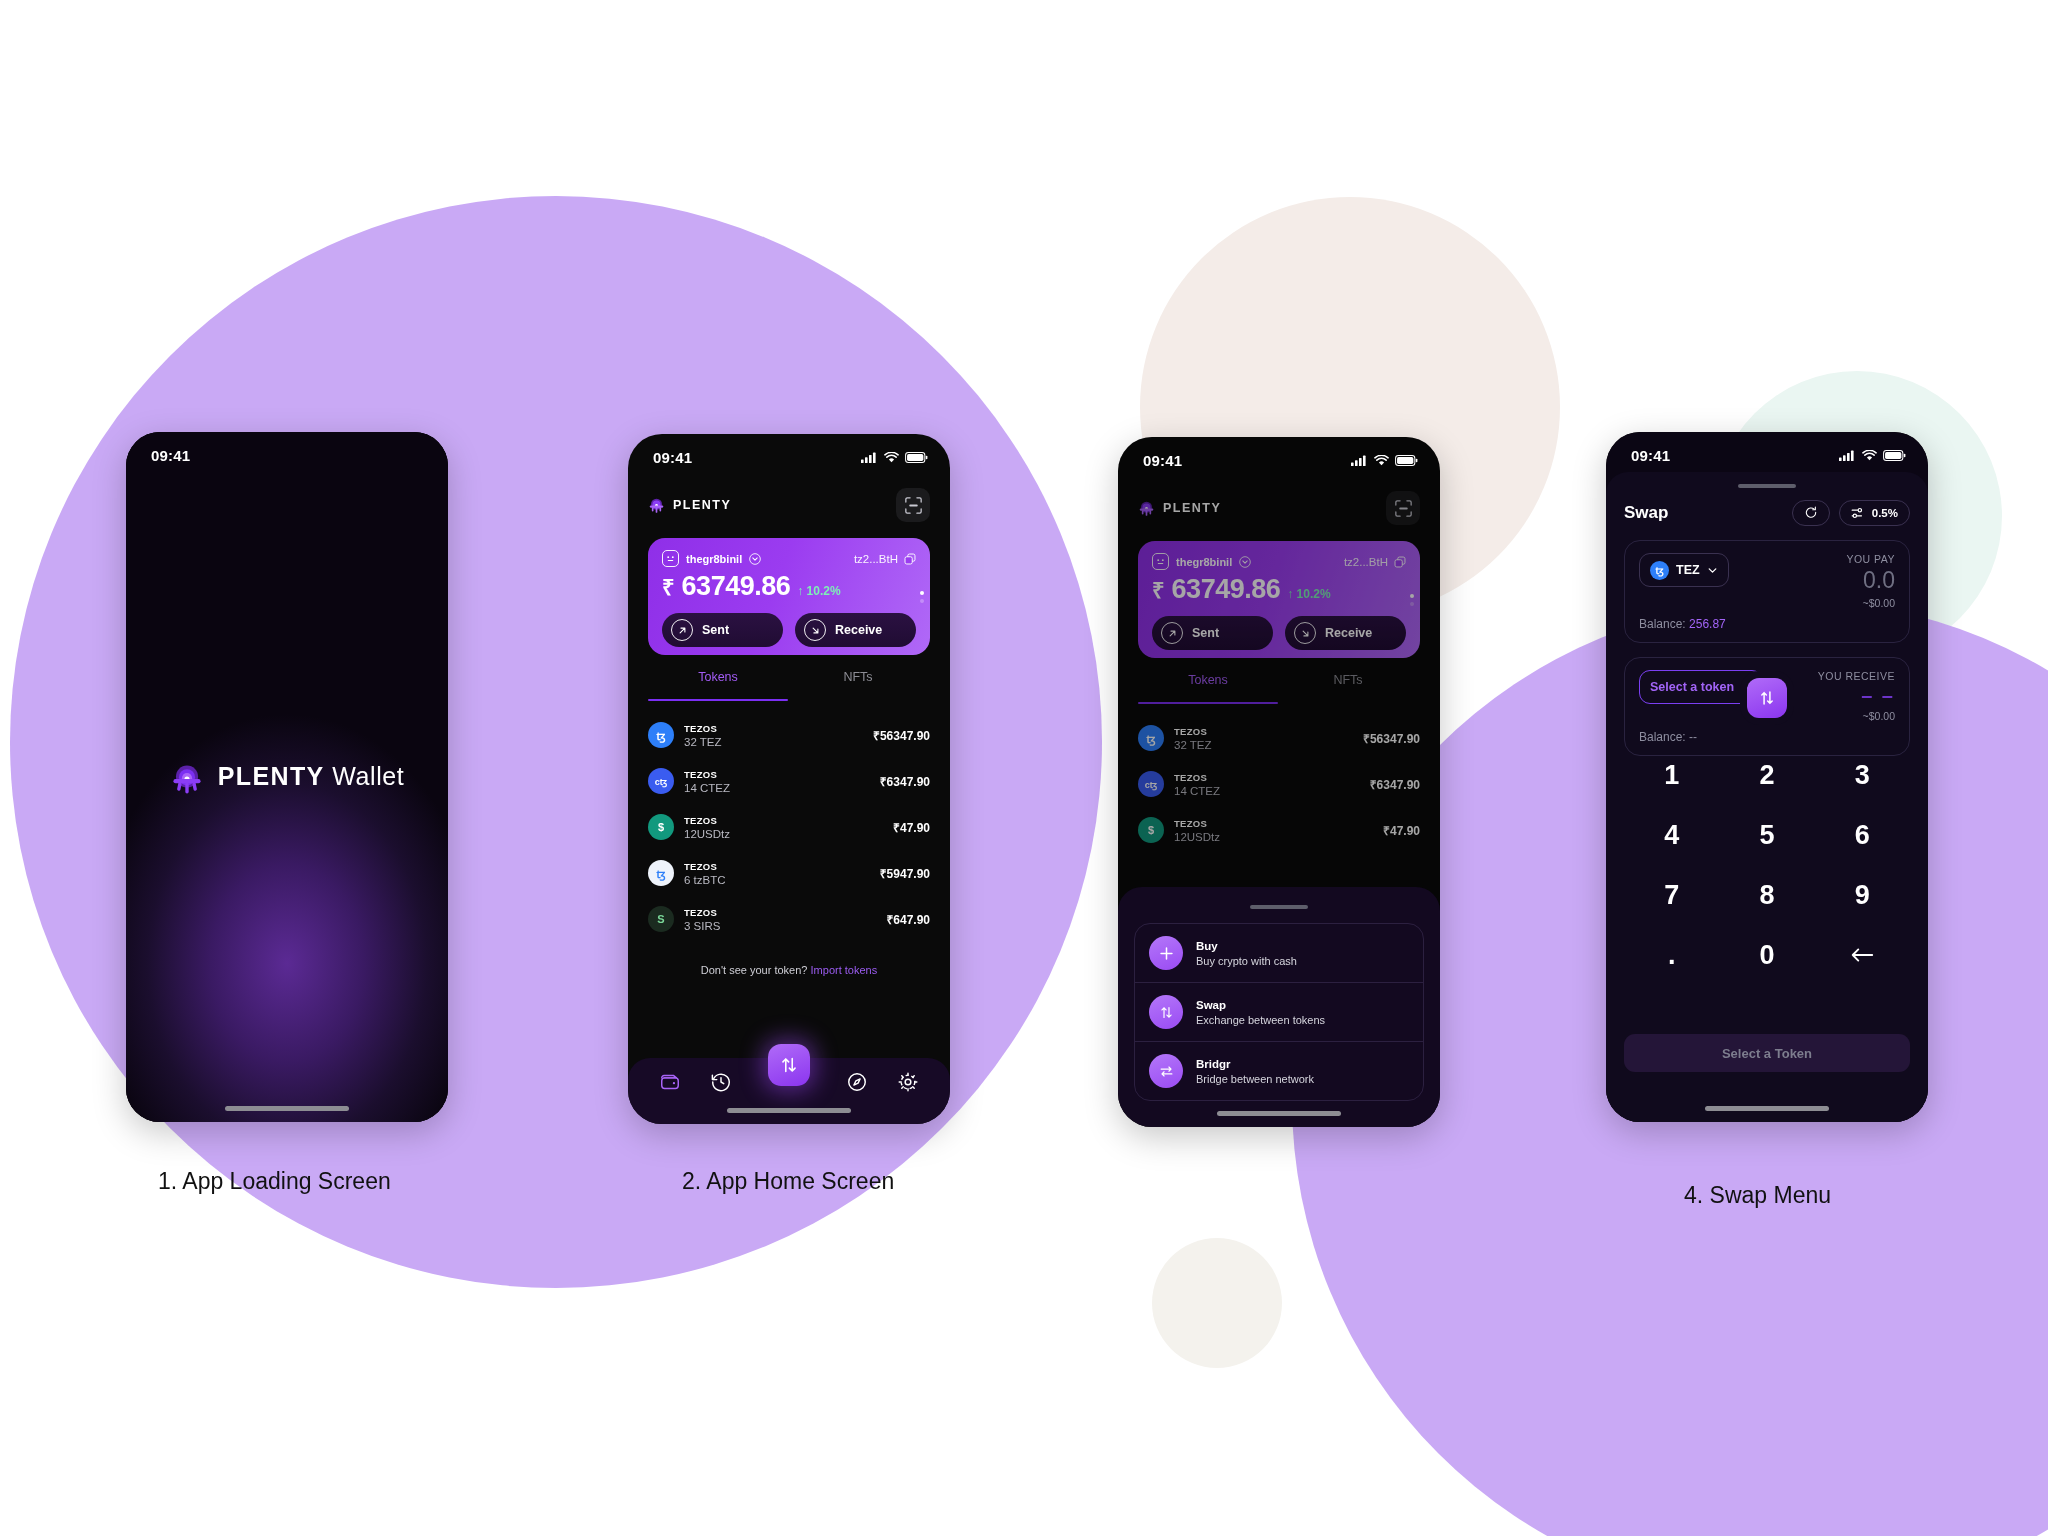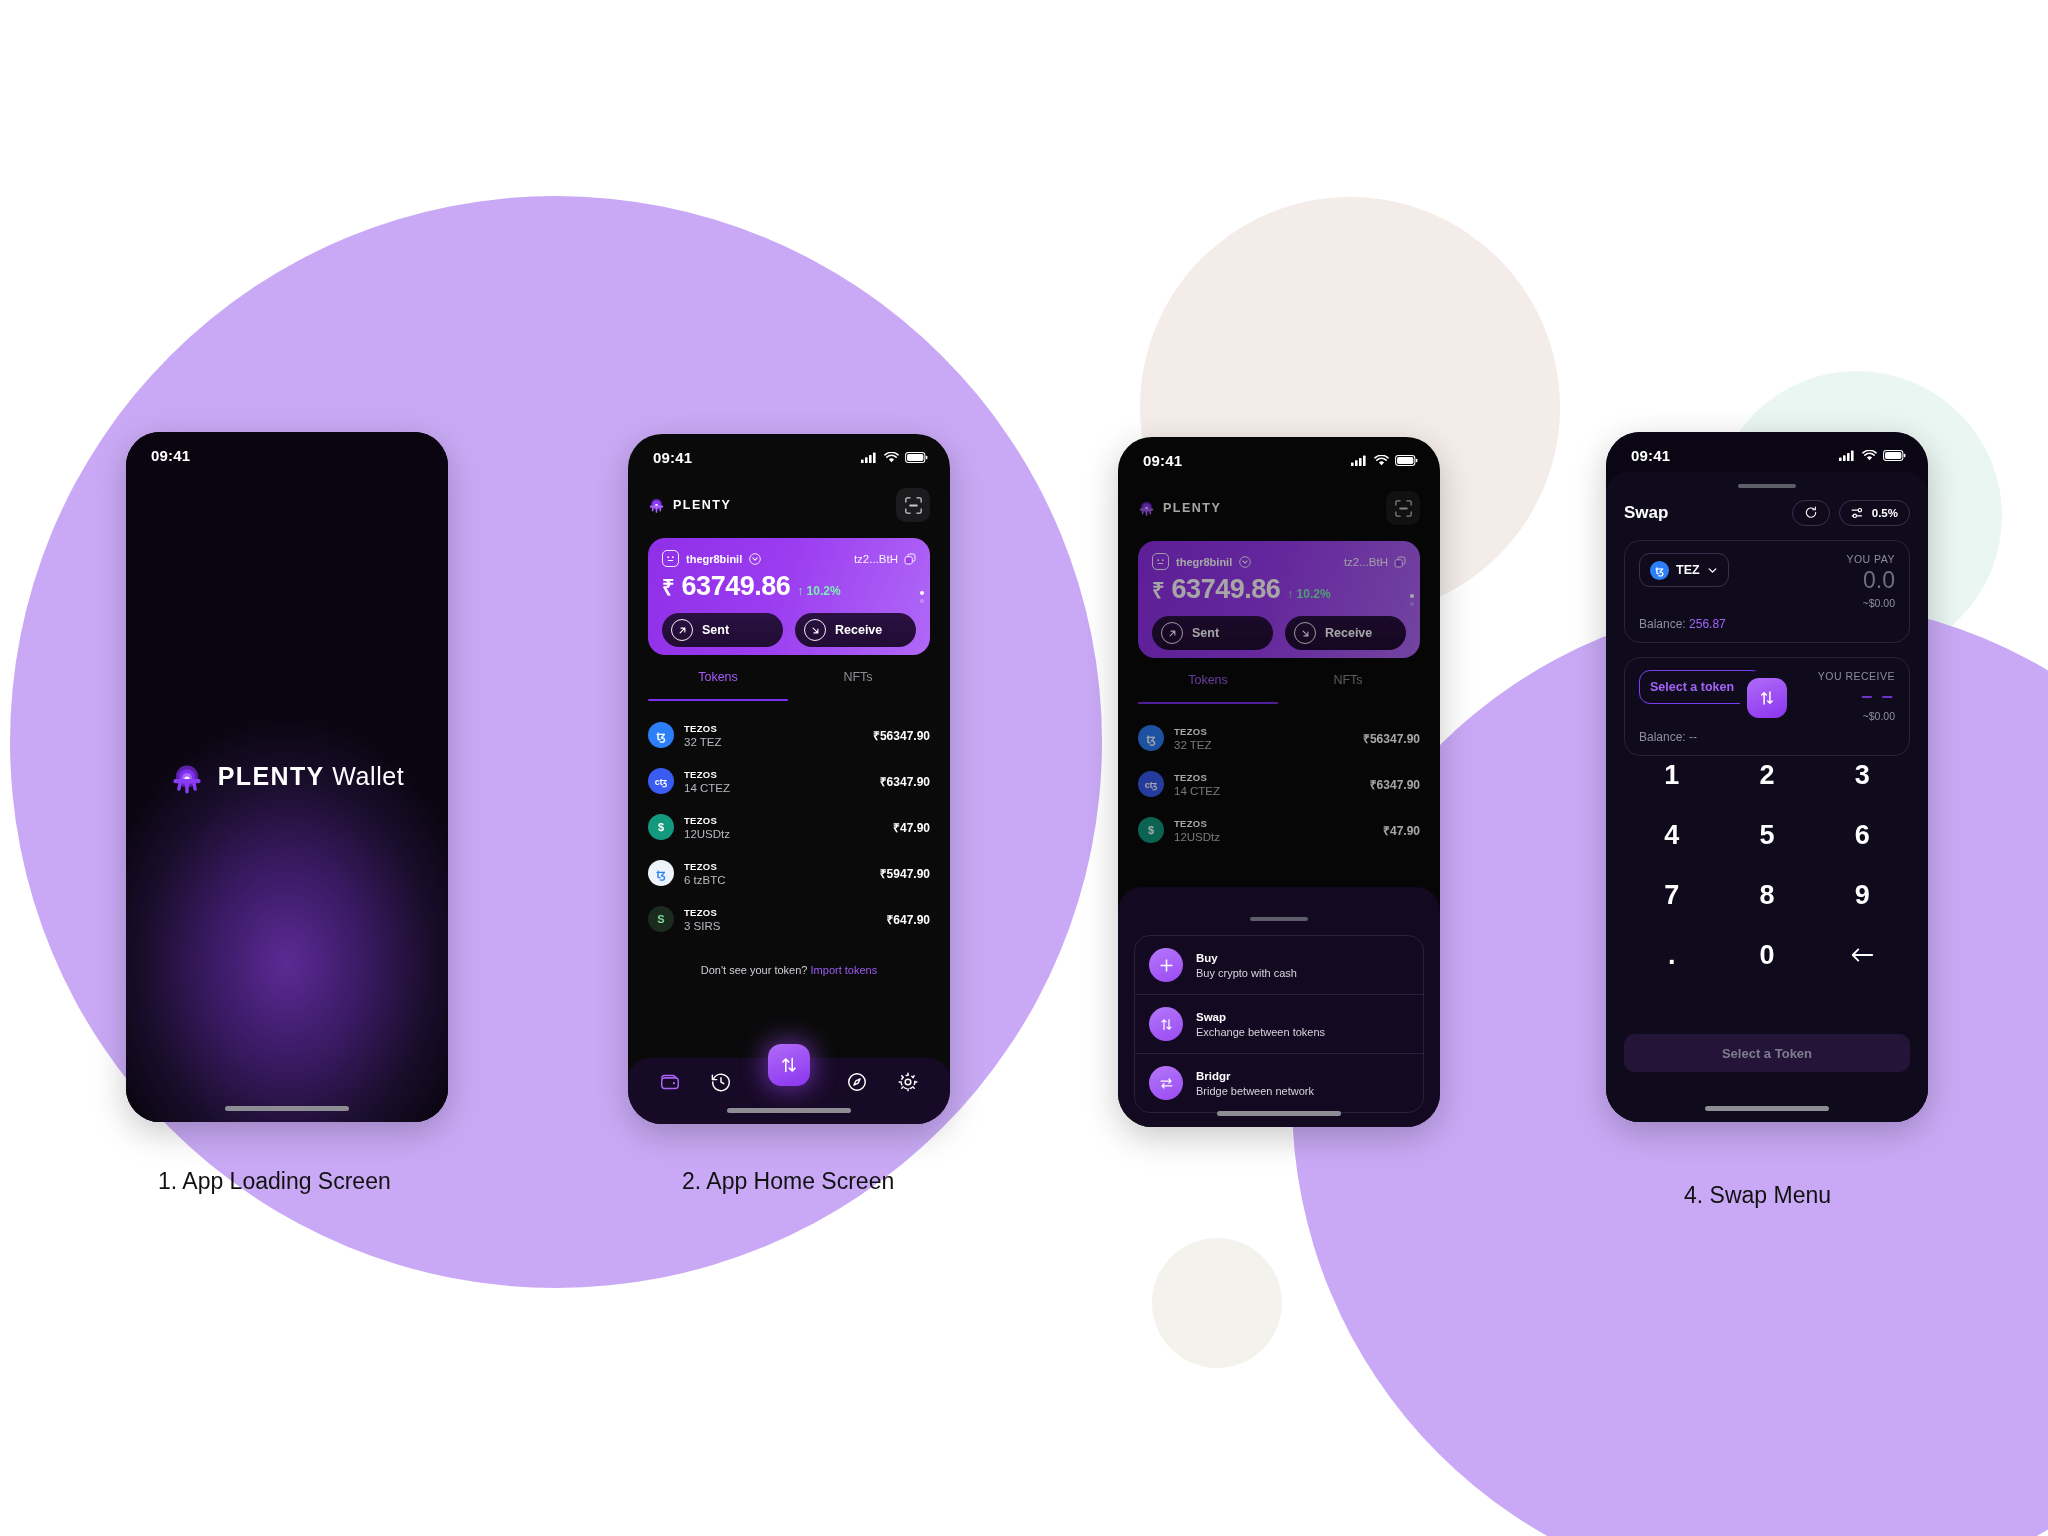--- a/index.html
+++ b/index.html
@@ -157,21 +157,21 @@
   }
 
   
   #phone-2 { left: 628px; top: 434px; width: 322px; height: 690px; }
 
   
   #phone-3 { left: 1118px; top: 437px; width: 322px; height: 690px; }
   #sheet-scrim { position:absolute; inset:0; background:rgba(0,0,0,.35); z-index:14; }
   #action-sheet {
     position:absolute; left:0; right:0; bottom:0; height:240px; z-index:15;
-    background:#130920; border-radius:24px 24px 0 0; padding: 28px 16px 0;
+    background:#130920; border-radius:24px 24px 0 0; padding: 16px 16px 0;
   }
   #sheet-grabber { width:58px; height:4px; border-radius:3px; background:#5e5e6b; margin:2px auto 14px; }
   #sheet-card { border:1px solid #2c2040; border-radius:16px; overflow:hidden; }
   .sheet-item { display:flex; align-items:center; gap:13px; padding:12px 14px; }
   .sheet-item + .sheet-item { border-top:1px solid #2c2040; }
   .sheet-ico {
     width:34px; height:34px; border-radius:50%; flex:0 0 auto;
     background: linear-gradient(160deg,#b477f9,#9a4bf3);
     display:flex; align-items:center; justify-content:center;
   }

